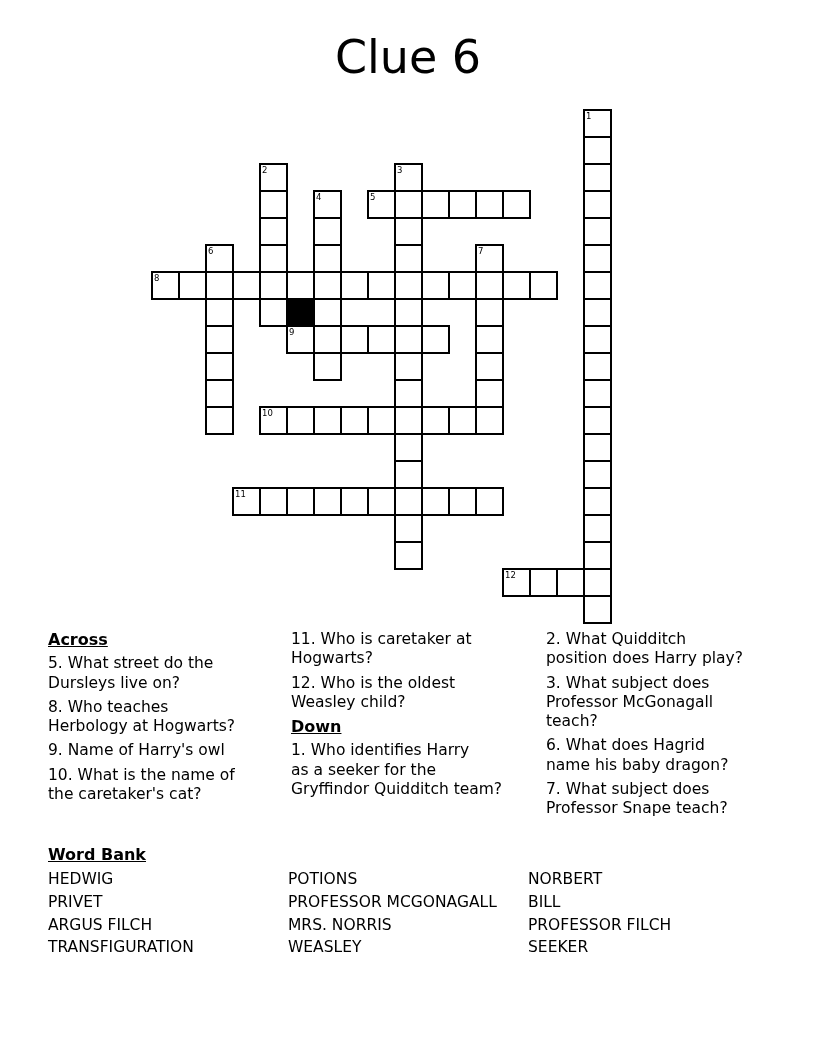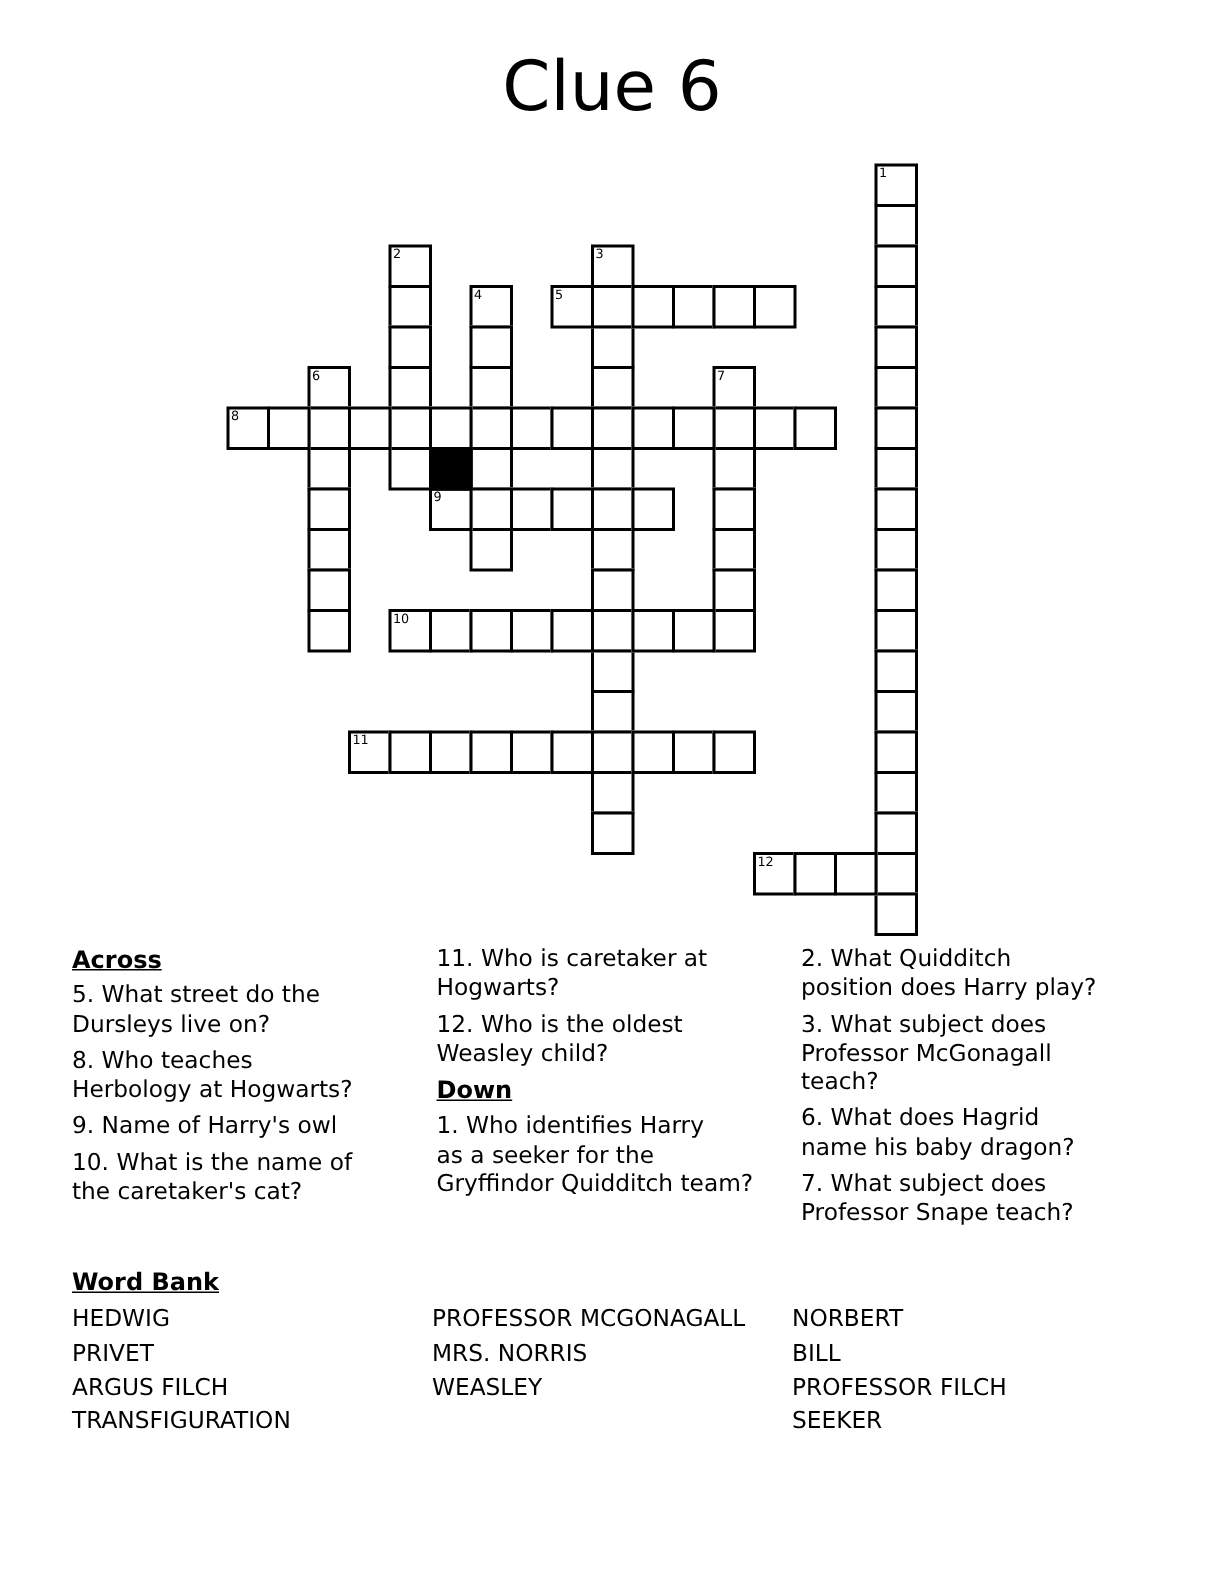--- a/index.html
+++ b/index.html
@@ -19,21 +19,21 @@
   }
   .cell.black { background:#000; }
   .cell .num {
     position:absolute; top:0px; left:1px;
     font-size:8.5px; line-height:10px; font-weight:400; color:#000;
   }
   
   .clues-col { position:absolute; top:630px; font-size:15.5px; line-height:19.3px; }
   .col1 { left:48px;  width:214px; }
   .col2 { left:291px; width:238px; }
-  .col3 { left:534px; width:226px; }
+  .col3 { left:546px; width:226px; }
   .section-header {
     font-weight:bold; text-decoration:underline; font-size:16px;
     margin:0 0 5px 0;
   }
   .clue { margin:0 0 5px 0; }
   .clue .cnum { font-weight:normal; }
   .clue .ct { white-space:pre-line; }
   
   .wordbank-header {
     position:absolute; left:48px; top:845px;
@@ -214,20 +214,21 @@
 
   <div class="wordbank-header">Word Bank</div>
 
   <div class="wb-col wb-c1">
     <div>HEDWIG</div>
     <div>PRIVET</div>
     <div>ARGUS FILCH</div>
     <div>TRANSFIGURATION</div>
   </div>
   <div class="wb-col wb-c2">
+    <div>POTIONS</div>
     <div>PROFESSOR MCGONAGALL</div>
     <div>MRS. NORRIS</div>
     <div>WEASLEY</div>
   </div>
   <div class="wb-col wb-c3">
     <div>NORBERT</div>
     <div>BILL</div>
     <div>PROFESSOR FILCH</div>
     <div>SEEKER</div>
   </div>

